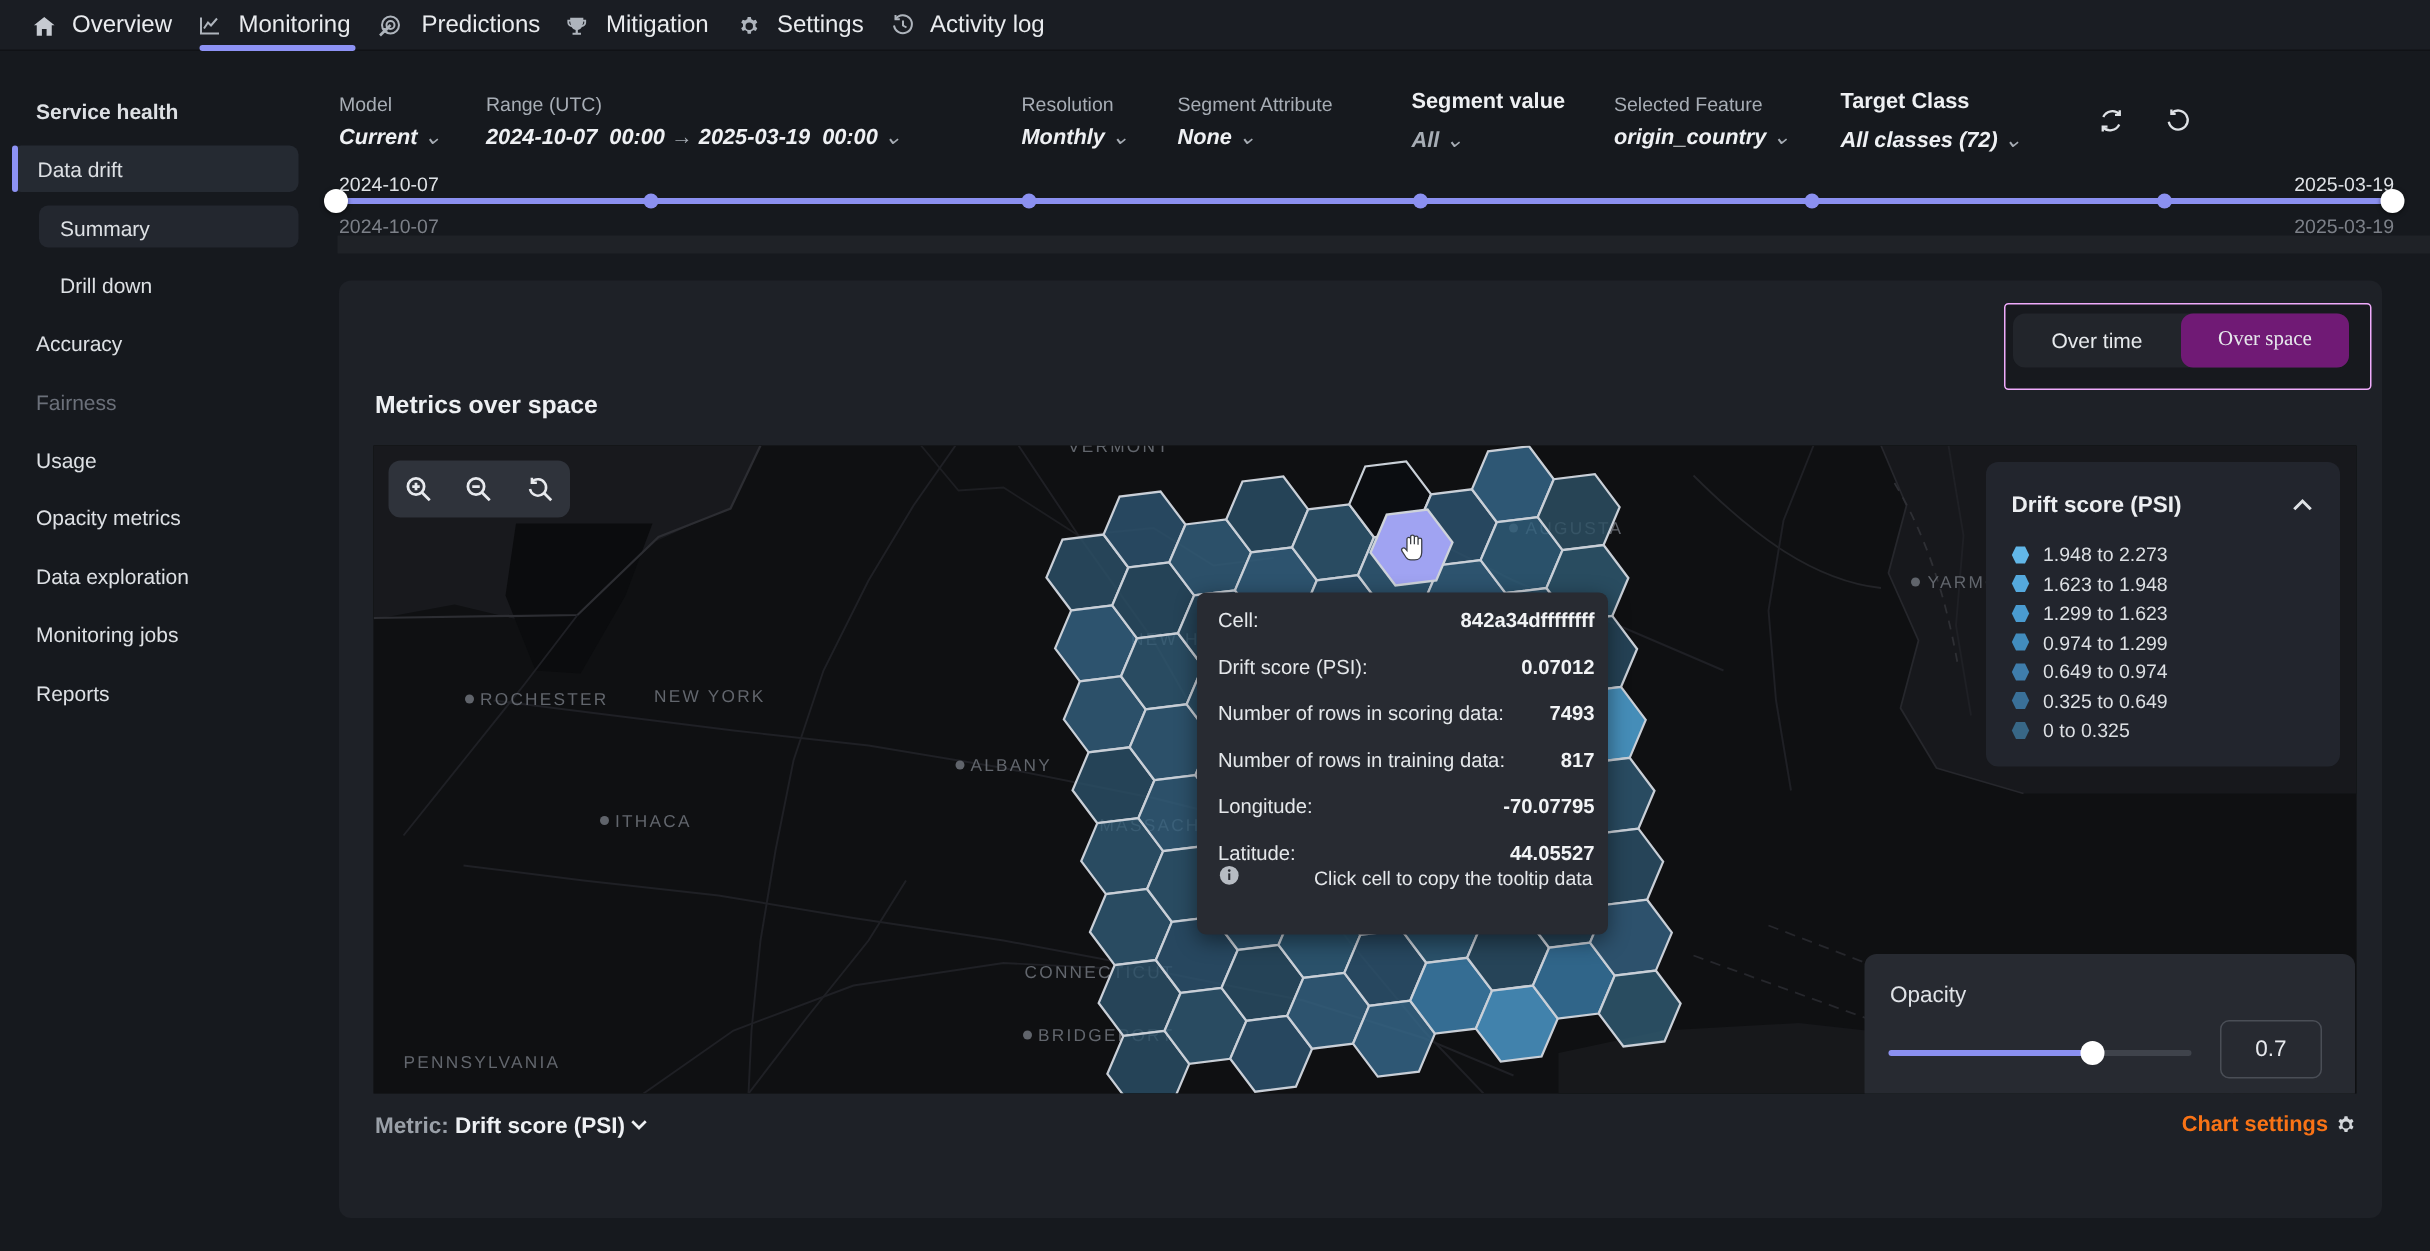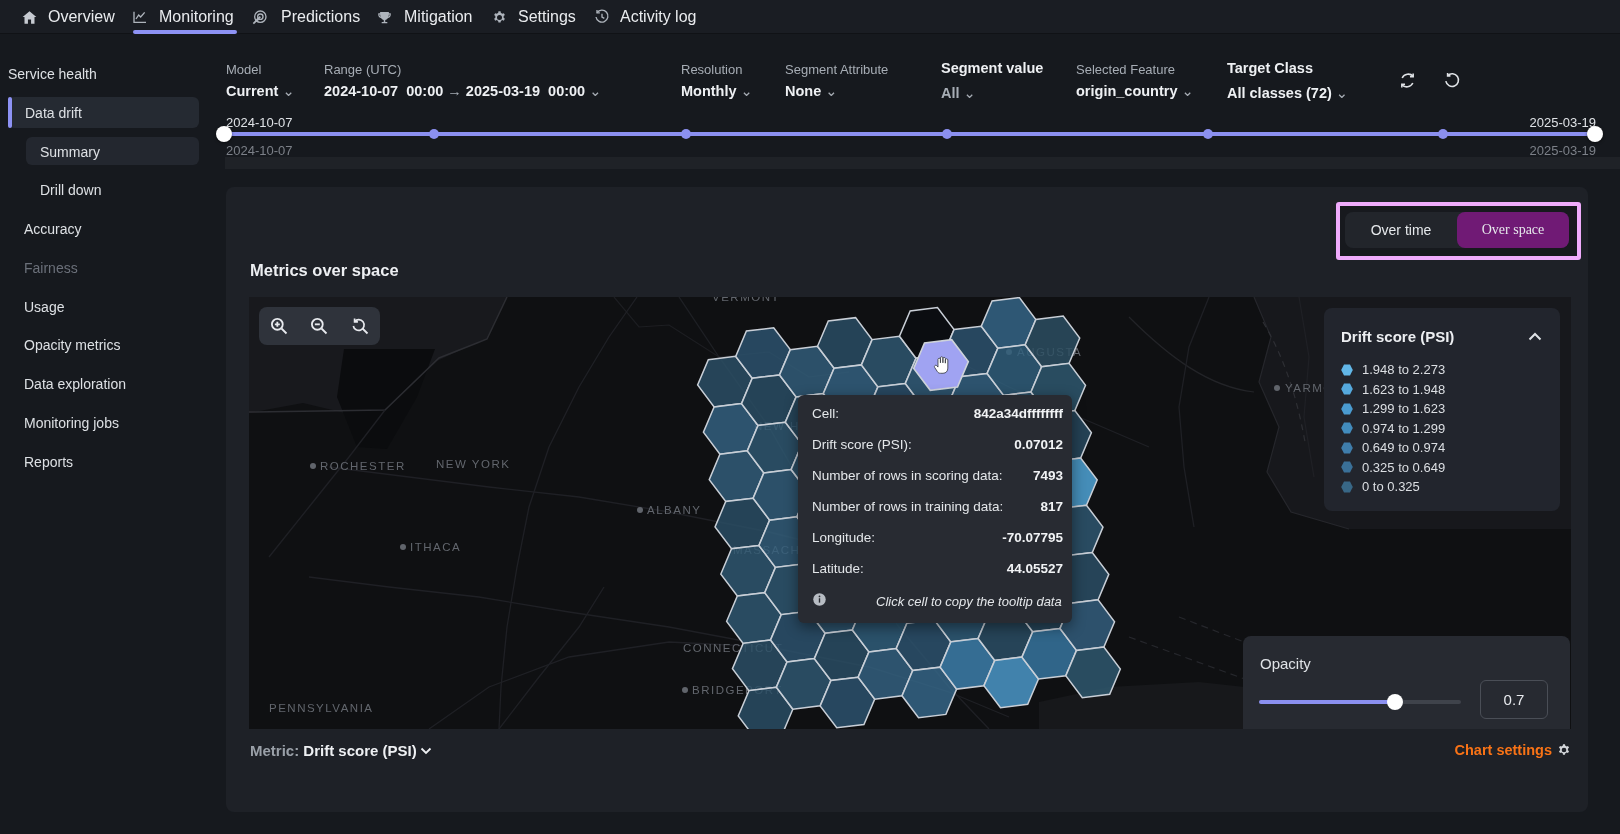--- a/index.html
+++ b/index.html
@@ -11,32 +11,32 @@
 #nav svg { display:block; }
 #underline { position:absolute; left:133px; top:30px; width:104px; height:4px; background:#8d92f4; border-radius:2px; }
 
 #side { position:absolute; left:0; top:34px; width:225px; bottom:0; }
 .sitem { position:absolute; left:0; color:#dde0e4; font-size:14px; }
 #dd-bg { position:absolute; left:8px; top:63px; width:191px; height:31px; background:#252a32; border-radius:6px; }
 #dd-bar { position:absolute; left:8px; top:63px; width:4px; height:31px; background:#8d92f4; border-radius:2px; }
 #sum-bg { position:absolute; left:26px; top:103px; width:173px; height:28px; background:#23272f; border-radius:6px; }
 
 .flabel { position:absolute; color:#a7adb5; font-size:13px; top:62px; }
-.fvalue { position:absolute; color:#eef0f3; font-size:14.5px; font-weight:bold; top:83px; white-space:nowrap; }
+.fvalue { position:absolute; color:#eef0f3; font-size:14.5px; font-weight:bold; top:83px; white-space:nowrap;font-style:italic; }
 .fvalue .chev { color:#a7adb5; font-weight:normal; }
 
 #track { position:absolute; left:224px; top:132px; width:1372px; height:4px; background:#8b90f0; border-radius:2px; }
 .tdot { position:absolute; top:129px; width:10px; height:10px; border-radius:50%; background:#8b90f0; }
 .tthumb { position:absolute; top:126px; width:16px; height:16px; border-radius:50%; background:#ffffff; box-shadow:0 1px 3px rgba(0,0,0,.5); }
 .tlab { position:absolute; font-size:13px; white-space:nowrap; }
 
 #strip { position:absolute; left:225px; top:157px; width:1395px; height:12px; background:#1f2227; }
 #card { position:absolute; left:226px; top:187px; width:1362px; height:625px; background:#1e2127; border-radius:8px; }
 
-#annot { position:absolute; left:1336px; top:202px; width:245px; height:58px; border:4px solid #f0abfc; background:#17191e; border-radius:3px; }
+#annot { position:absolute; left:1336px; top:202px; width:245px; height:58px; border:1px solid #f0abfc; background:#17191e; border-radius:3px; }
 #pill { position:absolute; left:5px; top:6px; width:224px; height:36px; background:#22252b; border-radius:8px; display:flex; }
 #pill .seg { flex:1; display:flex; align-items:center; justify-content:center; color:#e6e9ec; font-size:14px; }
 #pill .active { background:#701a75; border-radius:8px;font-family:Liberation Serif, serif; }
 #h-metrics { position:absolute; left:250px; top:261px; color:#edeff2; font-size:16.5px; font-weight:bold; }
 
 #map { position:absolute; left:249px; top:297px; width:1322px; height:432px; background:#0e0f11; overflow:hidden; }
 #zoomctl { position:absolute; left:10px; top:10px; width:121px; height:38px; background:#2f333b; border-radius:8px; display:flex; align-items:center; justify-content:space-around; }
 
 #legend { position:absolute; left:1075px; top:11px; width:236px; height:203px; background:#22252d; border-radius:8px; }
 #legend h4 { position:absolute; left:17px; top:20px; font-size:15px; font-weight:bold; color:#eceef1; }
@@ -105,21 +105,21 @@
       </svg>
     </div>
   <div class="item" style="left:620px;">Activity log</div>
   <div id="underline"></div>
 </div>
 
 <div id="side">
   <div id="dd-bg"></div>
     <div id="dd-bar"></div>
     <div id="sum-bg"></div>
-  <div class="sitem" style="left:8px; top:32px;">Service health</div>
+  <div class="sitem" style="left:24px; top:32px;font-weight:bold;">Service health</div>
   <div class="sitem" style="left:25px; top:71px;">Data drift</div>
   <div class="sitem" style="left:40px; top:110px;">Summary</div>
   <div class="sitem" style="left:40px; top:148px;">Drill down</div>
   <div class="sitem" style="left:24px; top:187px;">Accuracy</div>
   <div class="sitem" style="left:24px; top:226px; color:#6b707a;">Fairness</div>
   <div class="sitem" style="left:24px; top:265px;">Usage</div>
   <div class="sitem" style="left:24px; top:303px;">Opacity metrics</div>
   <div class="sitem" style="left:24px; top:342px;">Data exploration</div>
   <div class="sitem" style="left:24px; top:381px;">Monitoring jobs</div>
   <div class="sitem" style="left:24px; top:420px;">Reports</div>
@@ -354,21 +354,21 @@
         </svg>0 to 0.325</div>
     </div>
 <div id="tipwrap">
       <div id="tip">
 <div class="trow" style="top:11px;">Cell:<span class="tv">842a34dffffffff</span></div>
 <div class="trow" style="top:42px;">Drift score (PSI):<span class="tv">0.07012</span></div>
 <div class="trow" style="top:73px;">Number of rows in scoring data:<span class="tv">7493</span></div>
 <div class="trow" style="top:104px;">Number of rows in training data:<span class="tv">817</span></div>
 <div class="trow" style="top:135px;">Longitude:<span class="tv">-70.07795</span></div>
 <div class="trow" style="top:166px;">Latitude:<span class="tv">44.05527</span></div>
-<div class="trow" style="top:197px;font-style:italic;"><svg width="15" height="15" viewBox="0 0 24 24" style="vertical-align:-3px;">
+<div class="trow" style="top:181px;"><svg width="15" height="15" viewBox="0 0 24 24" style="vertical-align:-3px;">
             <circle cx="12" cy="12" r="10" fill="#b7bcc3"></circle>
             <rect x="10.9" y="10" width="2.2" height="7" fill="#282b32"></rect>
             <circle cx="12" cy="7" r="1.4" fill="#282b32"></circle>
           </svg><span style="position:absolute; left:64px; top:2px; font-size:13px;">Click cell to copy the tooltip data</span></div>
 </div>
     </div>
 <div id="opan">
       <span class="olab">Opacity</span>
       <div id="oslider">
         <div id="ofill"></div>

